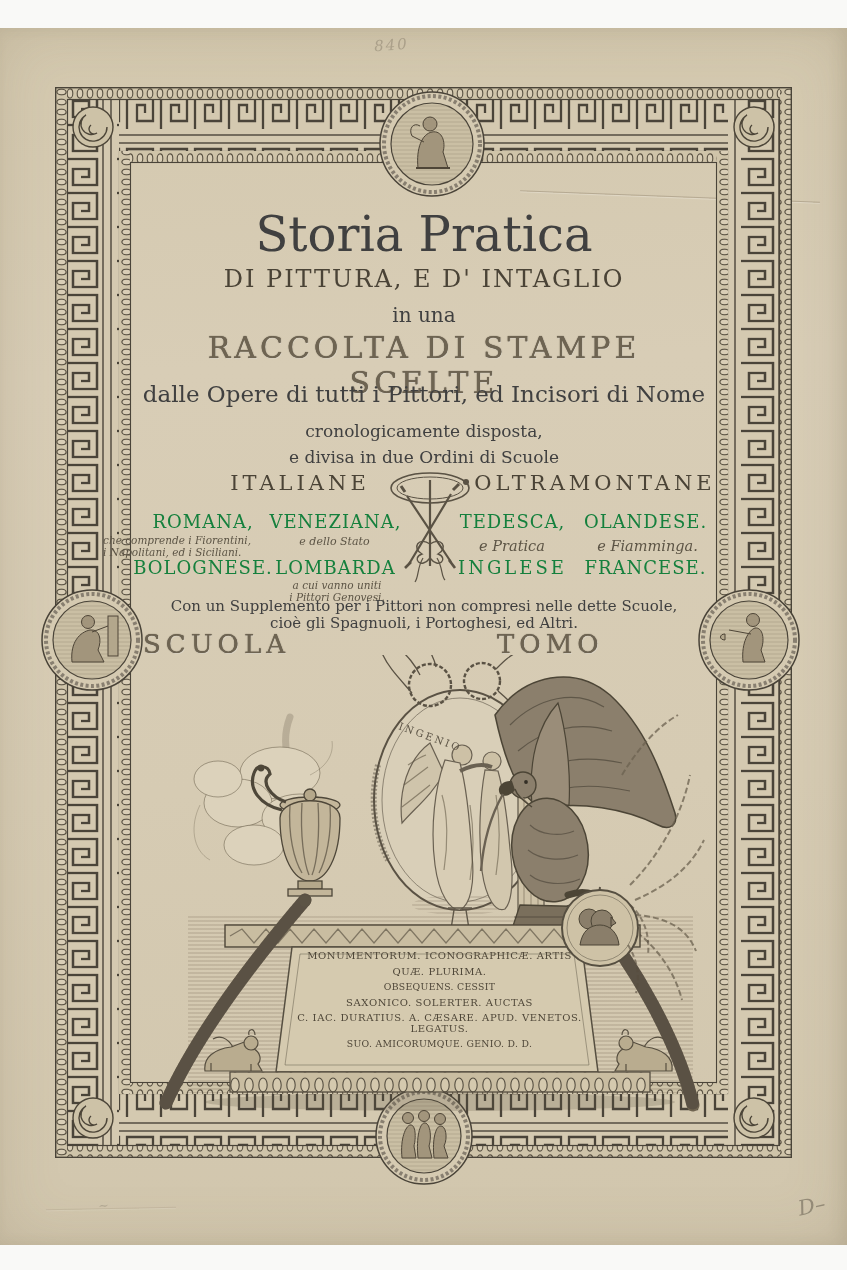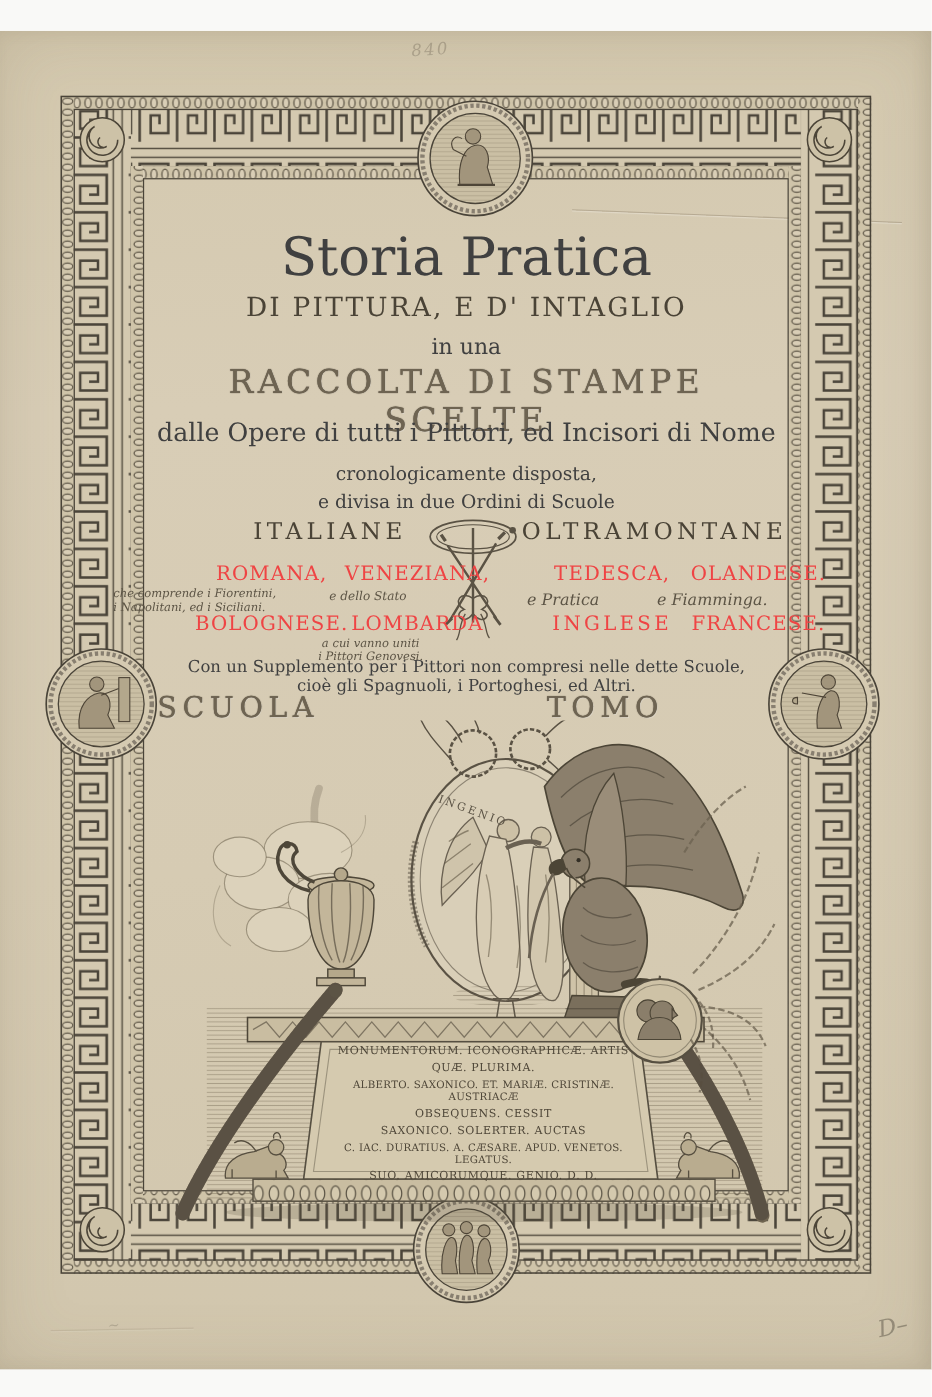--- a/index.html
+++ b/index.html
@@ -8,21 +8,21 @@
   .abs{position:absolute;}
   .paper{position:absolute;left:0;top:28px;width:847px;height:1217px;
          background:linear-gradient(178deg,#d3c8ae 0%,#d8cdb6 28%,#d6cbb3 62%,#d1c6ad 100%);
          box-shadow:inset 0 0 60px rgba(120,105,80,.18), inset -6px 0 14px rgba(110,98,75,.12);}
   .crease{position:absolute;height:1px;background:rgba(122,110,90,.35);box-shadow:0 1px 1px rgba(255,255,255,.3);}
   .pencil{position:absolute;font-style:italic;color:rgba(112,102,86,.38);}
   .ctr{position:absolute;left:128px;width:592px;text-align:center;color:#4b4334;}
   .script{color:#404040;}
   .caps{letter-spacing:4px;color:#4a4336;}
   .display{color:#6e6452;text-shadow:0 0 1px #4b4334, 0.6px 0.6px 0 rgba(255,255,255,.35);}
-  .school-name{position:absolute;text-align:center;font-size:18px;letter-spacing:1px;color:#ef4444;margin-left:44px;}
+  .school-name{position:absolute;text-align:center;font-size:18px;letter-spacing:1px;color:#15803d;}
   .school-note{position:absolute;font-style:italic;color:#5c5445;white-space:pre-line;}
   .insc{position:absolute;left:297px;top:951px;width:285px;text-align:center;color:#4e4638;z-index:4;}
   .insc div{font-size:10px;letter-spacing:.6px;margin-bottom:5px;line-height:10.5px;}
   .insc div:nth-child(3),.insc div:nth-child(6){font-size:9.3px;letter-spacing:.3px;}
   svg text{font-family:"DejaVu Serif",serif;}
 </style>
 </head>
 <body>
 
 <div class="stage">
@@ -341,21 +341,20 @@
       <path d="M-30 18 C-32 4 -20 -4 -4 -6 L12 -12 C18 -15 23 -9 19 -4 C25 -1 27 7 23 11 L27 18 Z"></path>
       <circle cx="16" cy="-10" r="7"></circle>
       <path d="M14 -18 C12 -24 20 -26 20 -18 M-2 -6 C-8 -16 -16 -18 -22 -14" fill="none"></path>
       <path d="M-24 18 L-24 10 M16 18 L16 11" fill="none"></path>
     </g>
   </svg>
 
   <div class="insc">
     <div>MONUMENTORUM. ICONOGRAPHICÆ. ARTIS</div>
     <div>QUÆ. PLURIMA.</div>
-    <div>ALBERTO. SAXONICO. ET. MARIÆ. CRISTINÆ. AUSTRIACÆ</div>
     <div>OBSEQUENS. CESSIT</div>
     <div>SAXONICO. SOLERTER. AUCTAS</div>
     <div>C. IAC. DURATIUS. A. CÆSARE. APUD. VENETOS. LEGATUS.</div>
     <div>SUO. AMICORUMQUE. GENIO. D. D.</div>
   </div>
 
   <div class="abs" style="left:0;top:0;width:847px;height:28px;background:#f9f9f7;"></div>
   <div class="abs" style="left:0;top:1245px;width:847px;height:25px;background:#f9f9f7;"></div>
 </div>
 

